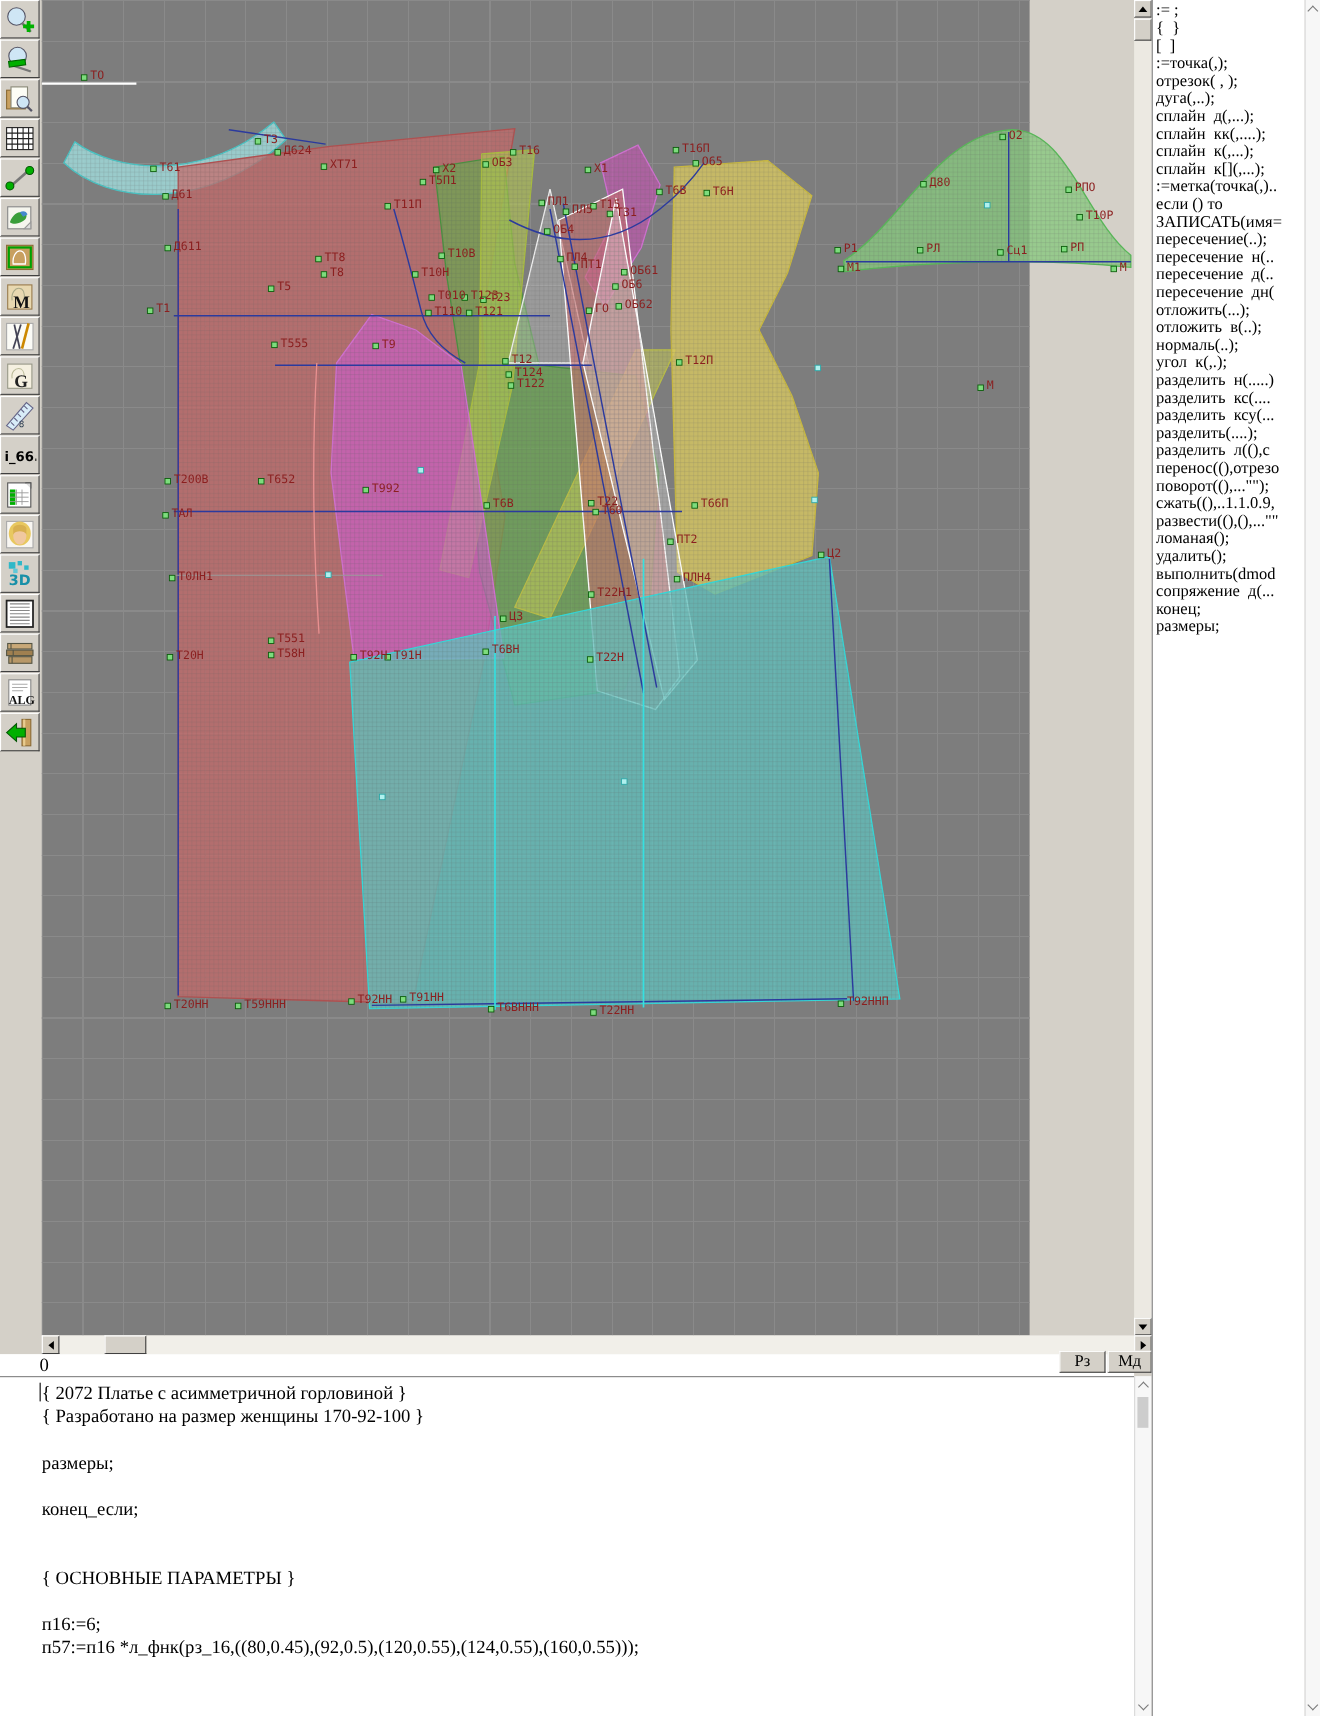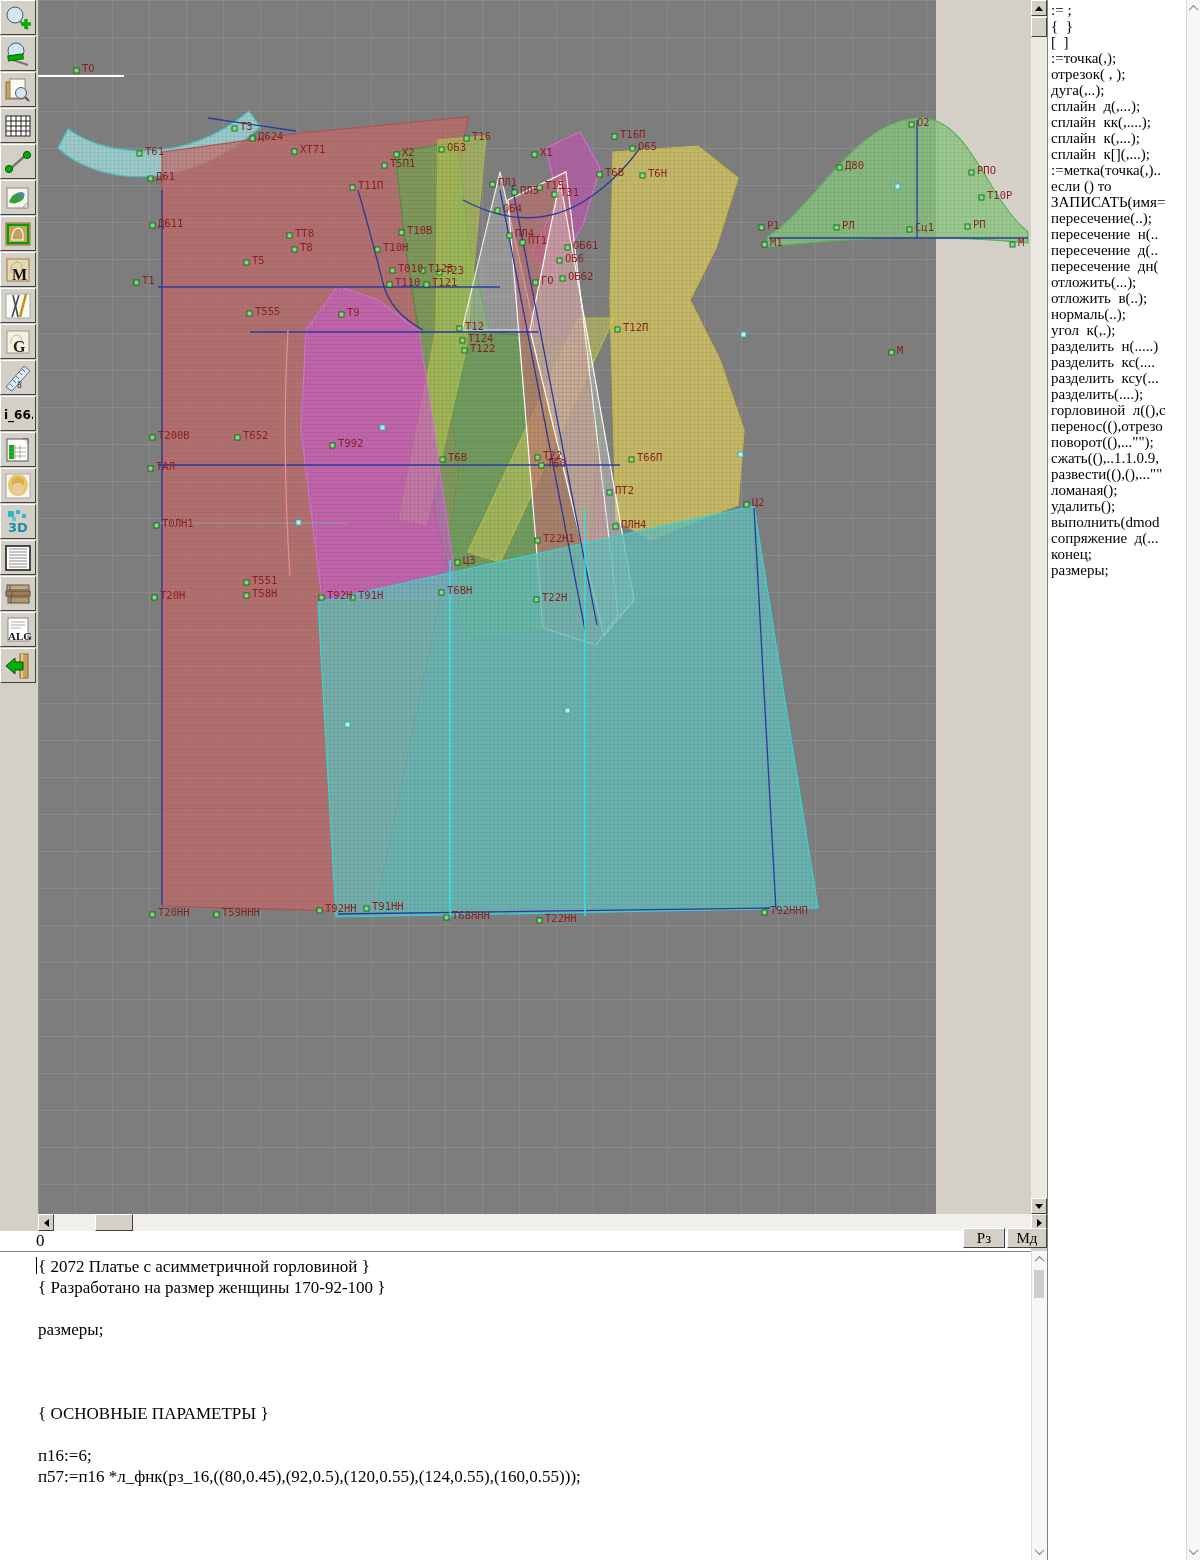--- a/index.html
+++ b/index.html
@@ -457,20 +457,21 @@
     <button class="win-btn md">Мд</button>
   </div>
 
   <div class="editor" id="editor">
     <div class="caret"></div>
   <div class="code-line">{ 2072 Платье с асимметричной горловиной }</div>
       <div class="code-line">{ Разработано на размер женщины 170-92-100 }</div>
       <div class="code-line"></div>
       <div class="code-line">размеры;</div>
       <div class="code-line"></div>
+      <div class="code-line">конец_если;</div>
       <div class="code-line"></div>
       <div class="code-line"></div>
       <div class="code-line">{ ОСНОВНЫЕ ПАРАМЕТРЫ }</div>
       <div class="code-line"></div>
       <div class="code-line">п16:=6;</div>
       <div class="code-line">п57:=п16 *л_фнк(рз_16,((80,0.45),(92,0.5),(120,0.55),(124,0.55),(160,0.55)));</div>
     </div>
 
   <div class="vscroll flat" style="left:1031px;top:1251px;width:16px;height:309px;">
     <div class="flat-btn" style="top:0;">
@@ -501,21 +502,21 @@
       <div class="cmd-item">пересечение  д(..</div>
       <div class="cmd-item">пересечение  дн(</div>
       <div class="cmd-item">отложить(...);</div>
       <div class="cmd-item">отложить  в(..);</div>
       <div class="cmd-item">нормаль(..);</div>
       <div class="cmd-item">угол  к(,.);</div>
       <div class="cmd-item">разделить  н(.....)</div>
       <div class="cmd-item">разделить  кс(....</div>
       <div class="cmd-item">разделить  ксу(...</div>
       <div class="cmd-item">разделить(....);</div>
-      <div class="cmd-item">горловиной  л((),с</div>
+      <div class="cmd-item">разделить  л((),с</div>
       <div class="cmd-item">перенос((),отрезо</div>
       <div class="cmd-item">поворот((),..."");</div>
       <div class="cmd-item">сжать((),..1.1.0.9,</div>
       <div class="cmd-item">развести((),(),...""</div>
       <div class="cmd-item">ломаная();</div>
       <div class="cmd-item">удалить();</div>
       <div class="cmd-item">выполнить(dmod</div>
       <div class="cmd-item">сопряжение  д(...</div>
       <div class="cmd-item">конец;</div>
       <div class="cmd-item">размеры;</div>

